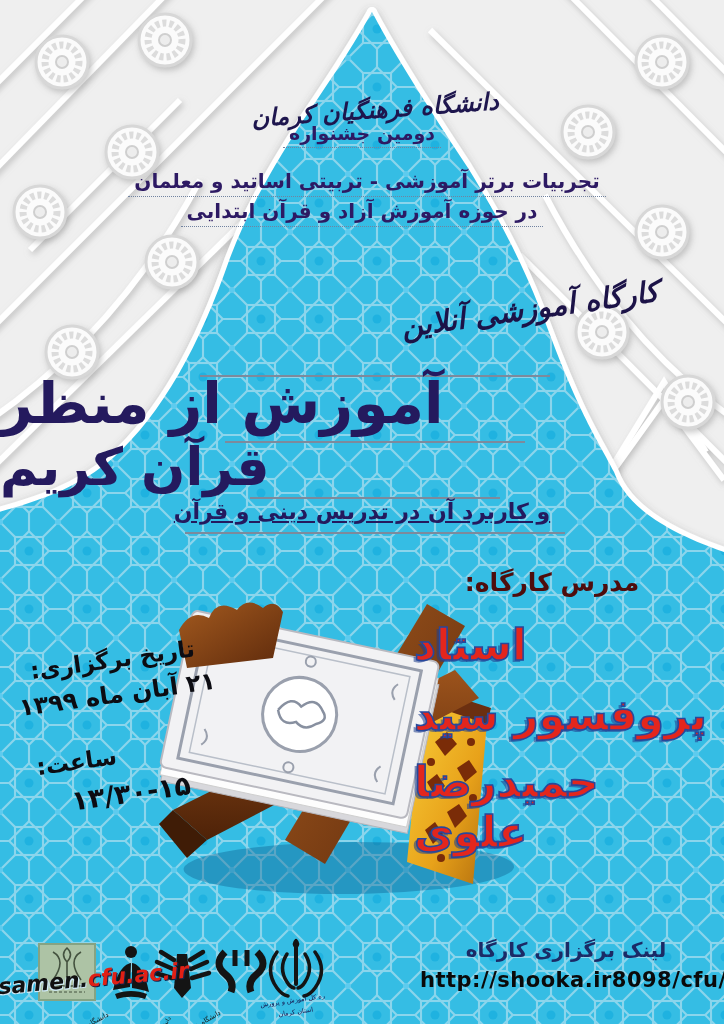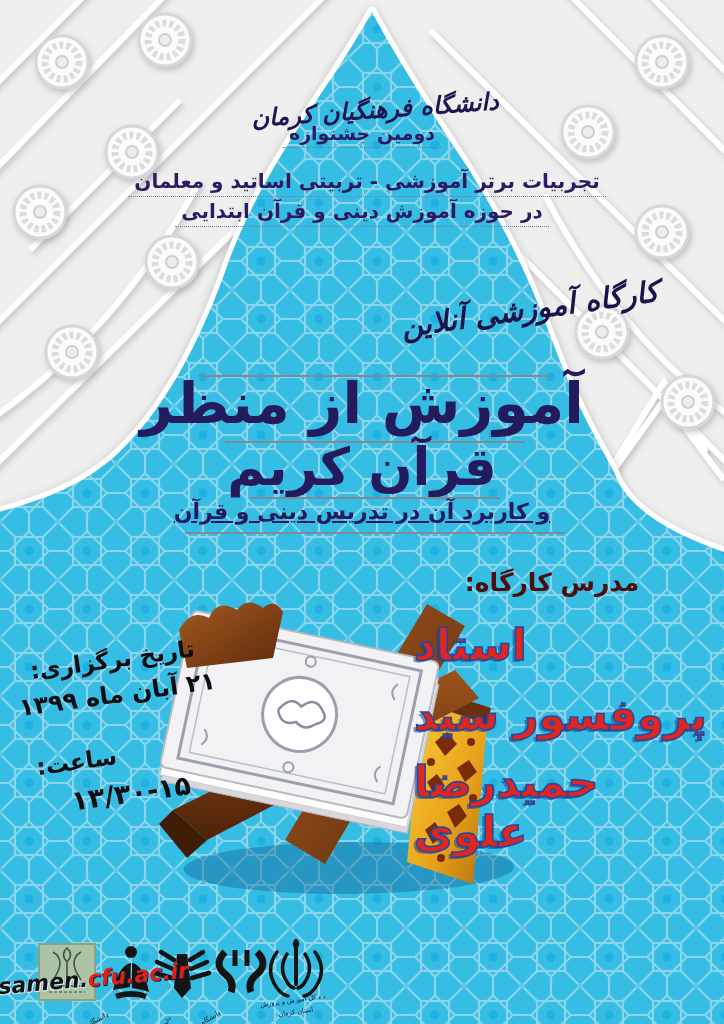--- a/index.html
+++ b/index.html
@@ -15,21 +15,21 @@
   .rtl{direction:rtl;}
   .ltr{direction:ltr;unicode-bidi:isolate;display:inline-block;}
   .calli{font-style:italic;font-weight:bold;color:#1e164e;}
   .uni-calli{left:210px;top:96px;width:330px;text-align:center;font-size:24px;transform:rotate(-4deg);}
   .fest{width:724px;text-align:center;color:#2d1a63;font-weight:800;}
   .fest span{display:inline-block;border-bottom:1.6px dotted #7183a0;padding:0 6px 3px;}
   .fest1{top:122px;font-size:19px;}
   .fest2{top:169px;font-size:20px;padding-left:10px;}
   .fest3{top:199px;font-size:20px;}
   .wk-calli{left:385px;top:292px;width:290px;text-align:center;font-size:29px;transform:rotate(-8deg);color:#1c1348;}
-  .title{width:724px;text-align:center;color:#241a5e;font-weight:800;}
+  .title{width:724px;text-align:left;color:#241a5e;font-weight:800;}
   .title1{top:370px;font-size:57px;letter-spacing:-1px;}
   .title2{top:437px;font-size:52px;}
   .subtitle{top:499px;font-size:22px;width:724px;text-align:center;color:#241a5e;font-weight:800;text-decoration:underline;}
   .hr{height:1.6px;background:#7d8a9c;}
   
   .inst-label{right:22px;top:568px;width:300px;text-align:center;direction:rtl;
     font-size:25px;font-weight:800;color:#4e0d0d;}
   .name{right:0;width:310px;text-align:left;font-weight:800;font-size:43px;color:#e3261d;
     -webkit-text-stroke:1.6px #27489c;text-shadow:-3px 2px 0 rgba(31,62,140,.55);}
   .name1{top:620px;}
@@ -127,21 +127,21 @@
 
     <path d="M372,12 C400,65 440,125 468,168 C505,228 528,275 550,335 C582,420 598,440 614,472
          C626,505 662,532 736,556 L736,1034 L-12,1034 L-12,515
          C40,501 76,489 113,458 C162,414 200,345 230,258
          C246,216 266,178 302,122 C322,92 348,55 372,12 Z" fill="url(#geo)"></path>
   </svg>
 
   <div class="abs rtl calli uni-calli">دانشگاه فرهنگیان کرمان</div>
   <div class="abs rtl fest fest1"><span>دومین جشنواره</span></div>
   <div class="abs rtl fest fest2"><span>تجربیات برتر آموزشی - تربیتی اساتید و معلمان</span></div>
-  <div class="abs rtl fest fest3"><span>در حوزه آموزش دینی و قرآن ابتدایی</span></div>
+  <div class="abs rtl fest fest3"><span>در حوزه آموزش آزاد و قرآن ابتدایی</span></div>
 
   <div class="abs rtl calli wk-calli">کارگاه آموزشی آنلاین</div>
   <div class="abs hr" style="left:200px;top:375px;width:350px"></div>
   <div class="abs rtl title title1">آموزش از منظر</div>
   <div class="abs hr" style="left:225px;top:441px;width:300px"></div>
   <div class="abs rtl title title2">قرآن کریم</div>
   <div class="abs hr" style="left:250px;top:497px;width:250px"></div>
   <div class="abs rtl subtitle">و کاربرد آن در تدریس دینی و قرآن</div>
   <div class="abs hr" style="left:185px;top:532px;width:380px"></div>
 
@@ -258,15 +258,19 @@
         <path d="M262,26 q-9,14 0,28 q3,5 7,6" stroke-width="3.5"></path>
         <path d="M280,26 q9,14 0,28 q-3,5 -7,6" stroke-width="3.5"></path>
         <path d="M252,24 q-13,18 0,36 q5,7 11,8" stroke-width="3.5"></path>
         <path d="M290,24 q13,18 0,36 q-5,7 -11,8" stroke-width="3.5"></path>
       </g>
       <text x="271" y="74" text-anchor="middle" font-size="6.5" fill="#15104a" font-family="DejaVu Sans, sans-serif" direction="rtl" transform="rotate(-8 271 74)">اداره کل آموزش و پرورش</text>
       <text x="271" y="86" text-anchor="middle" font-size="6.5" fill="#15104a" font-family="DejaVu Sans, sans-serif" direction="rtl" transform="rotate(-8 271 86)">استان کرمان</text>
     </g>
   </svg>
 
+  <div class="abs link-blk">
+    <div class="link-lbl">لینک برگزاری کارگاه</div>
+    <div class="link-url">http://shooka.ir8098/cfu/</div>
+  </div>
   <div class="abs watermark"><span class="wm-b">samen.</span><span class="wm-r">cfu.ac.ir</span></div>
 
 </div>
 
 </body></html>

